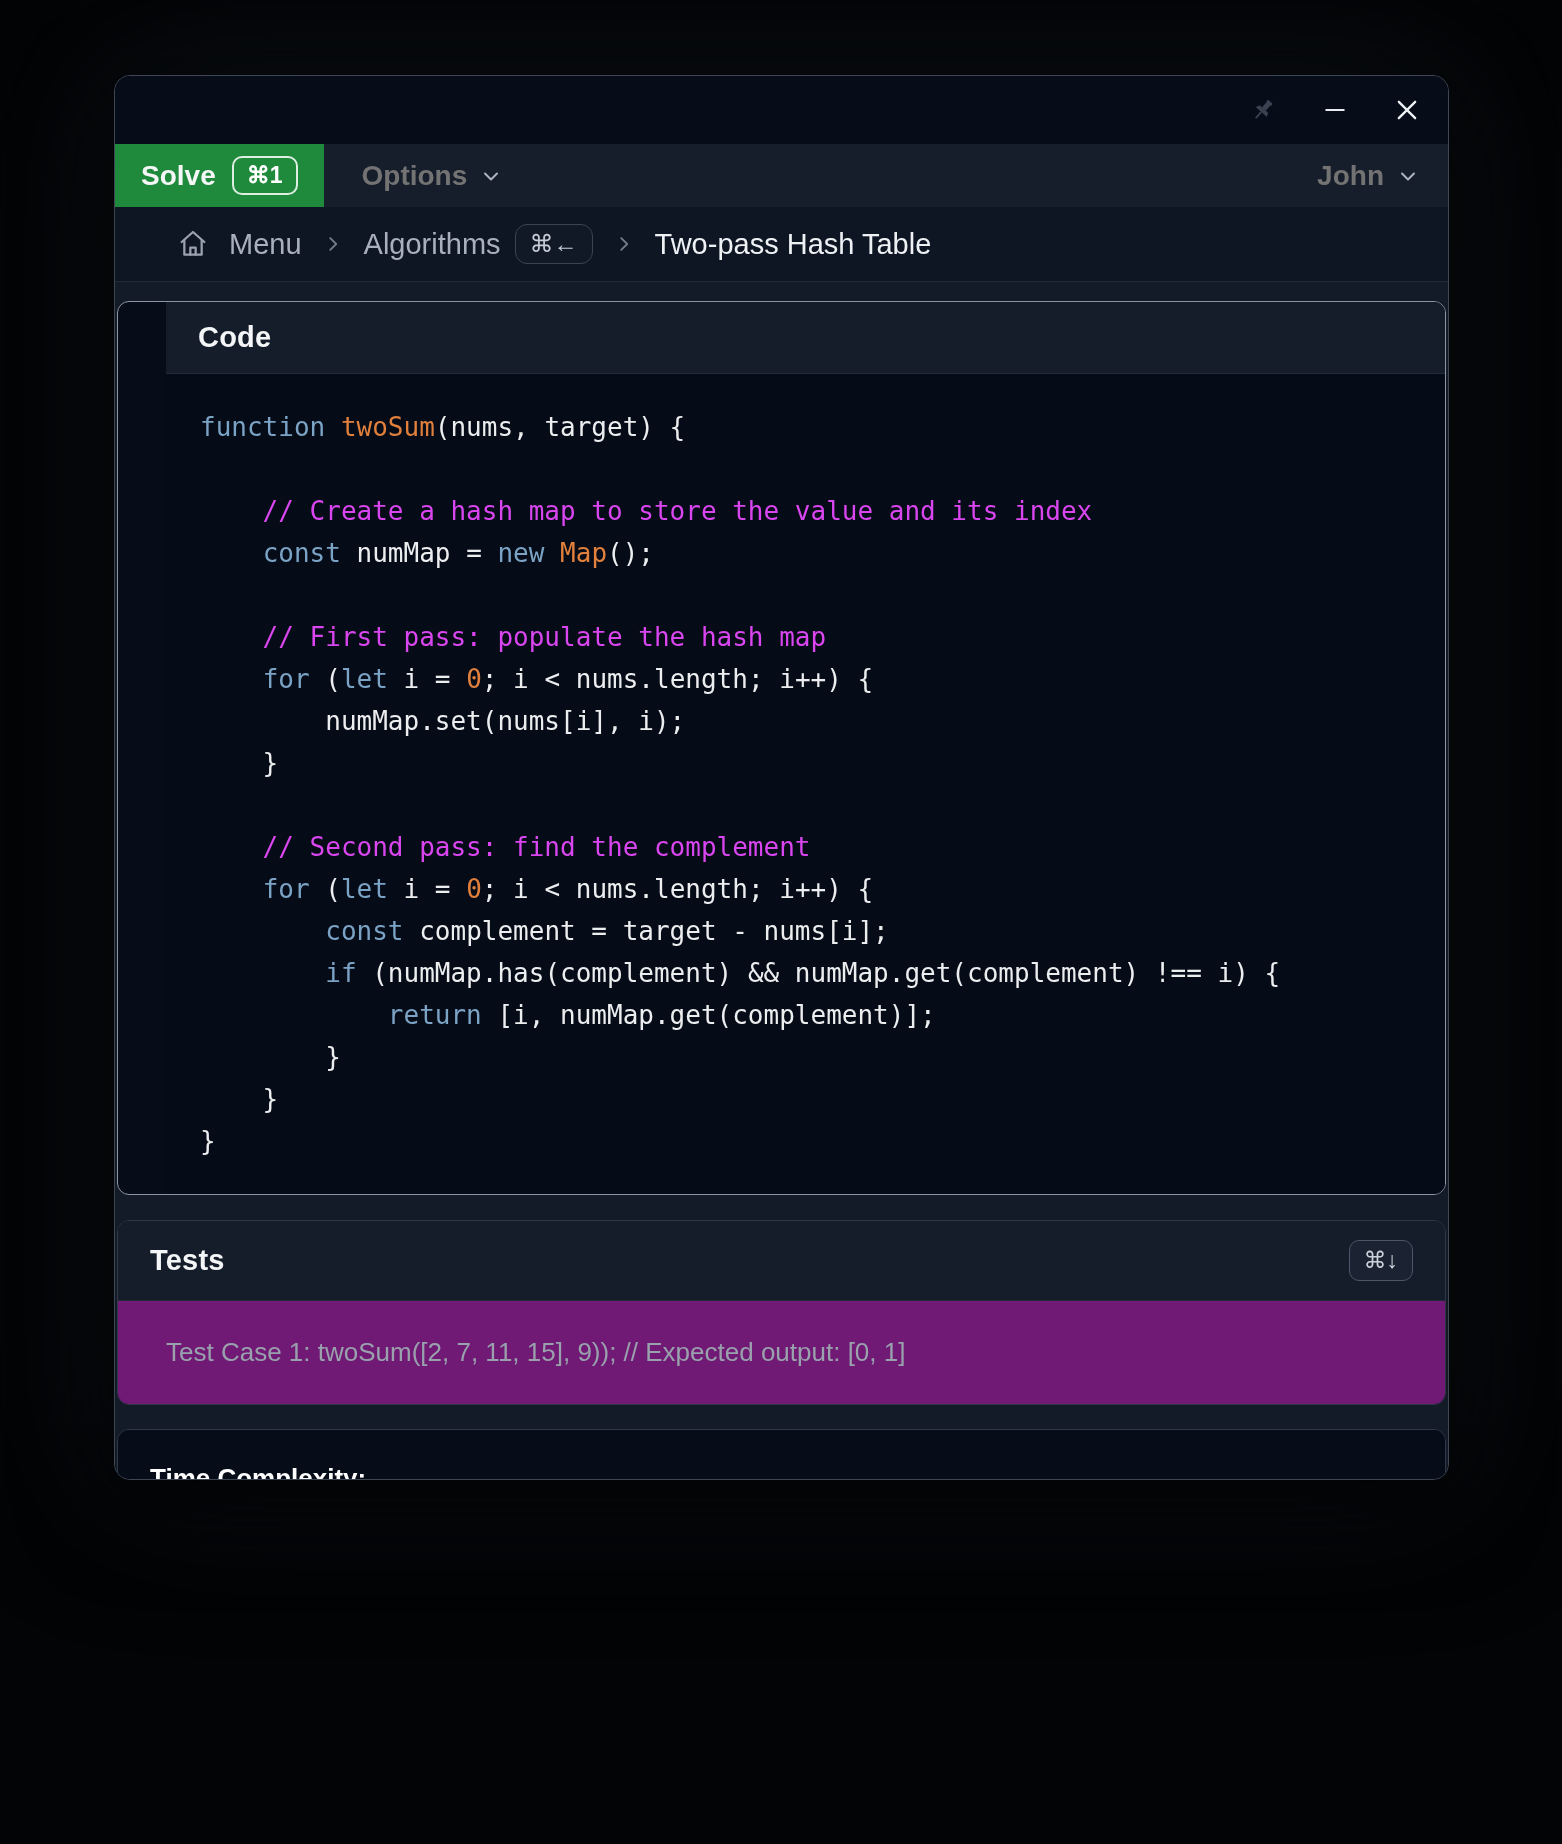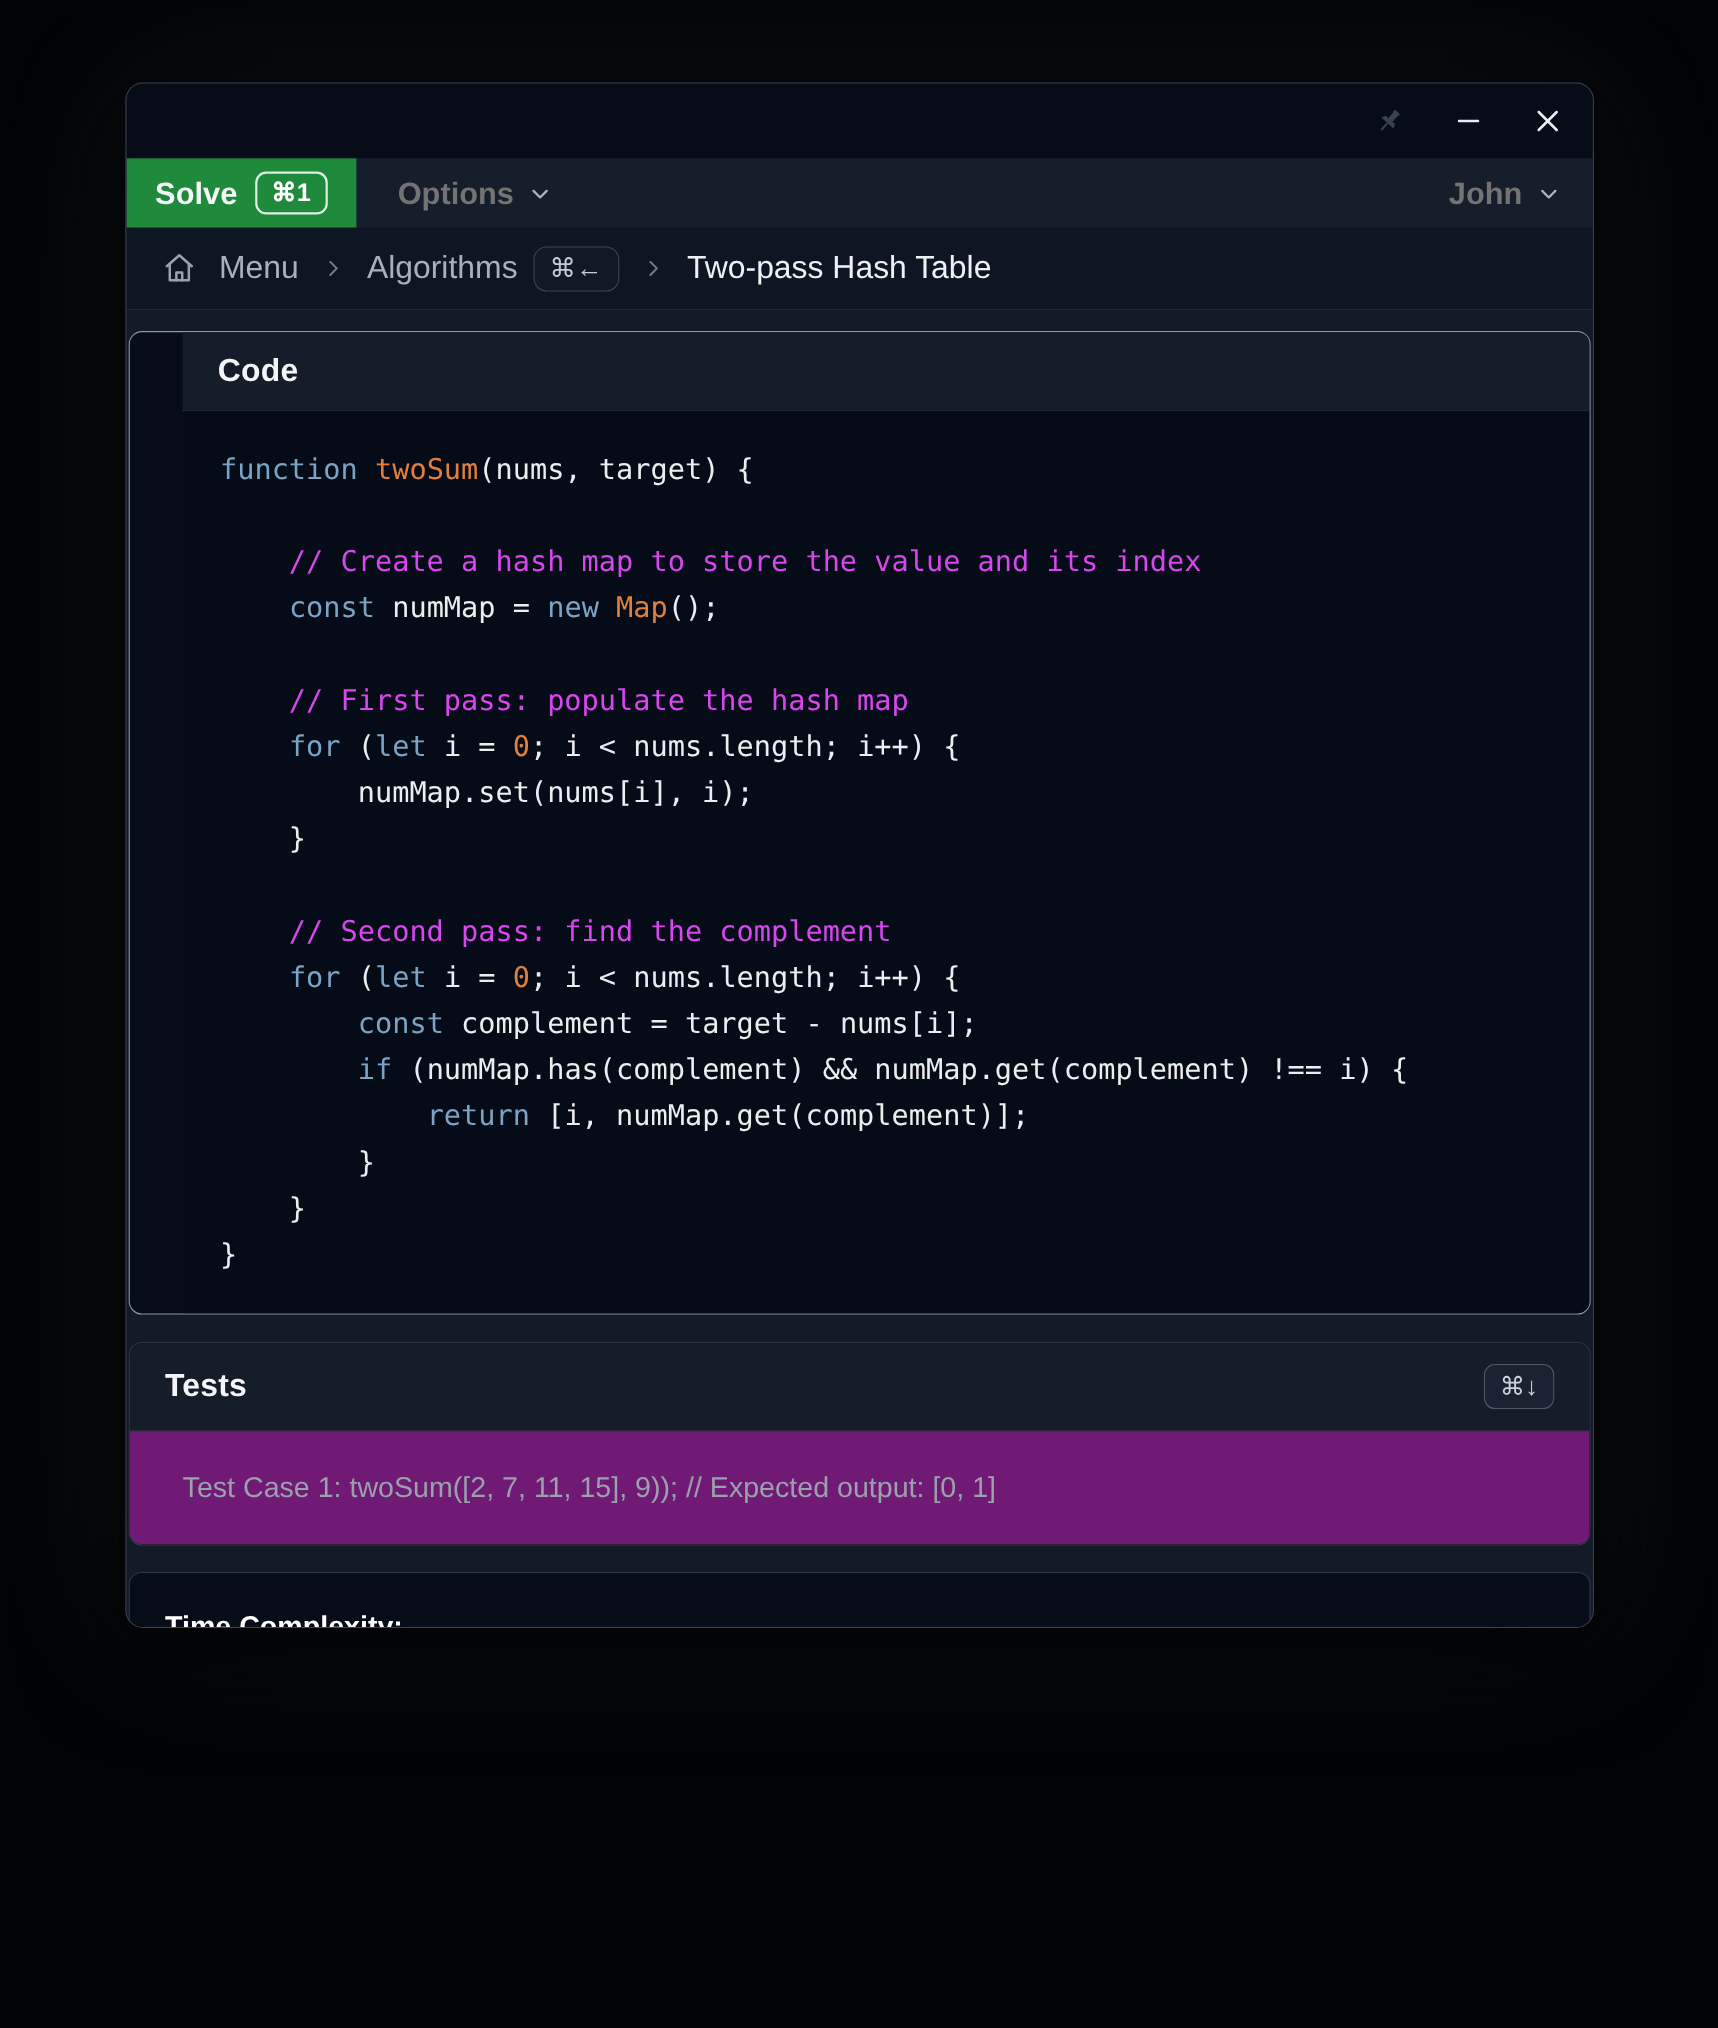--- a/index.html
+++ b/index.html
@@ -41,21 +41,21 @@
     color:#737373; font-size:28px; font-weight:700; font-family:"Liberation Sans", sans-serif;
   }
   .options-btn { margin-left:38px; }
   .user-btn { margin-right:28px; }
   .toolbar .spacer { flex:1; }
 
   
   .breadcrumb {
     height:75px; flex:0 0 75px; background:#0e1523;
     border-bottom:1px solid #232b3a;
-    display:flex; align-items:center; gap:20px; padding:0 32px;
+    display:flex; align-items:center; gap:20px; padding:0 62px;
   }
   .crumb { font-size:29px; color:#a9b0bc; font-weight:400; background:none; border:none; font-family:"Liberation Sans", sans-serif; display:flex; align-items:center; gap:14px;}
   .crumb.current { color:#eef1f4; font-weight:500; }
   .crumb-kbd {
     border:1.5px solid #3c4452; border-radius:12px; padding:5px 14px;
     font-size:24px; color:#c6ccd5; background:rgba(255,255,255,0.015);
   }
   .sep { display:flex; align-items:center; }
 
   

